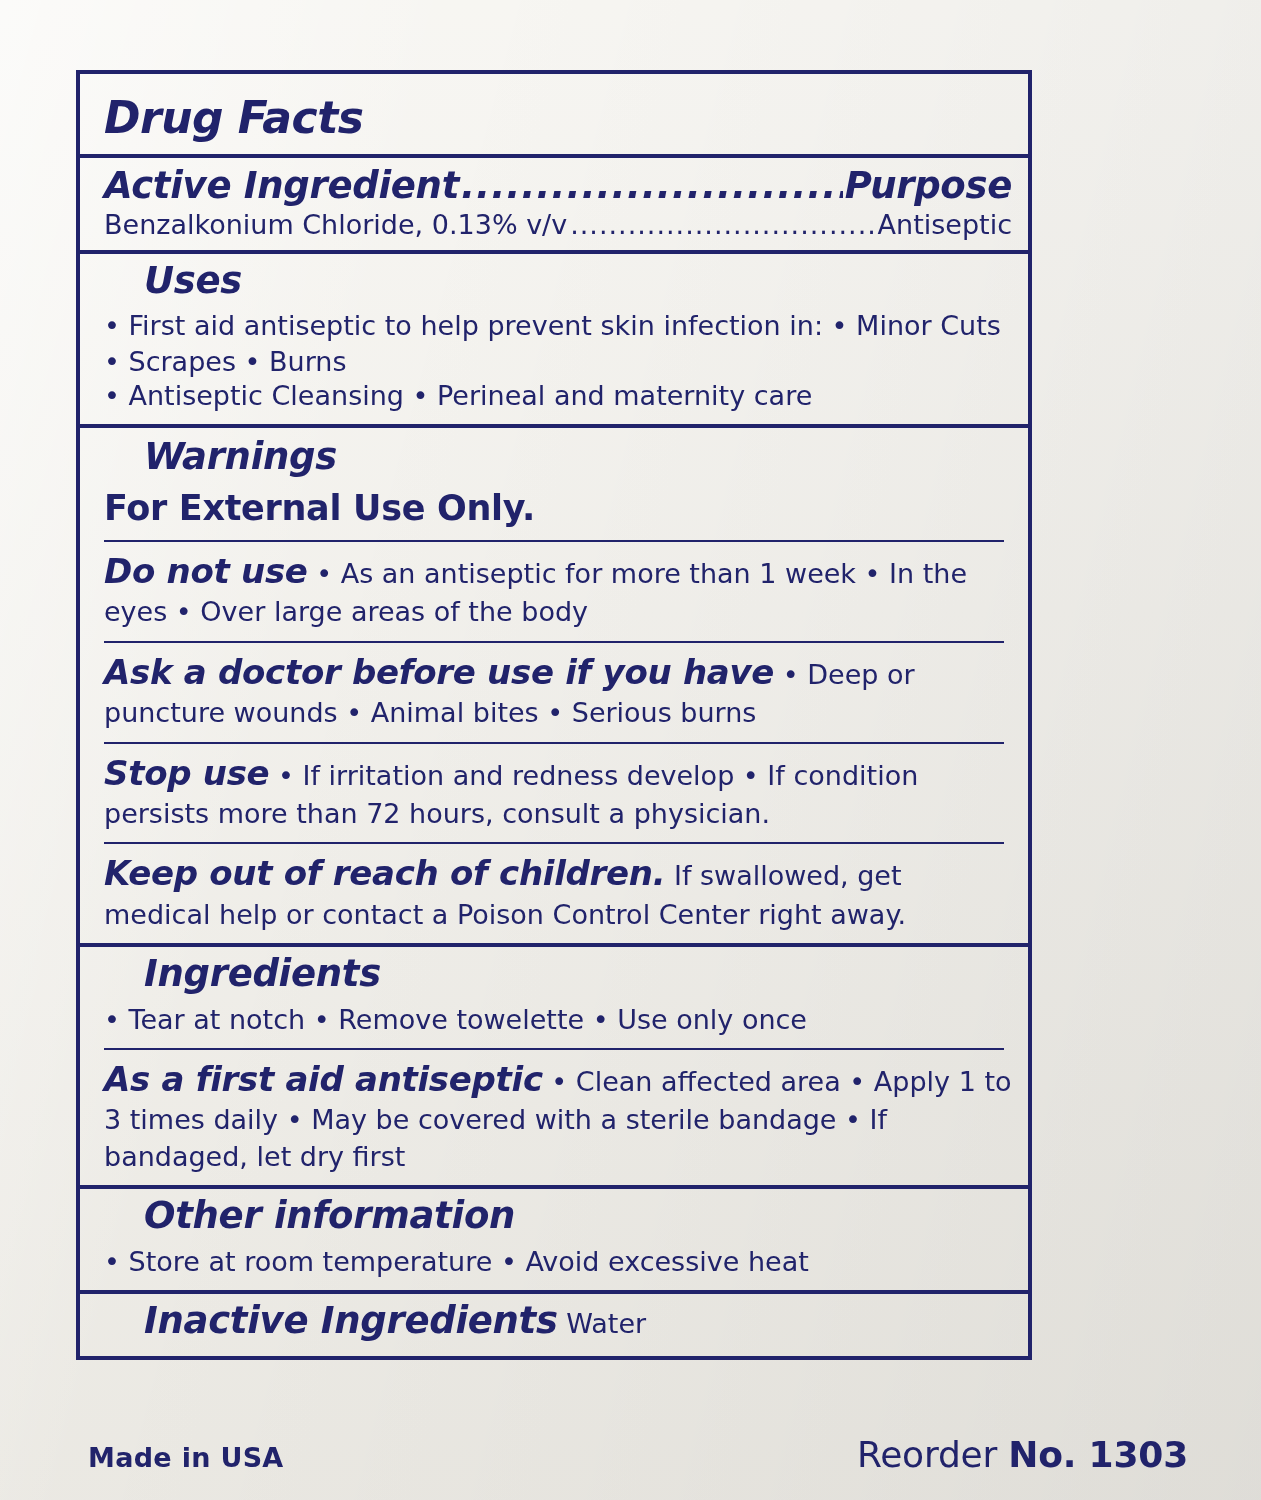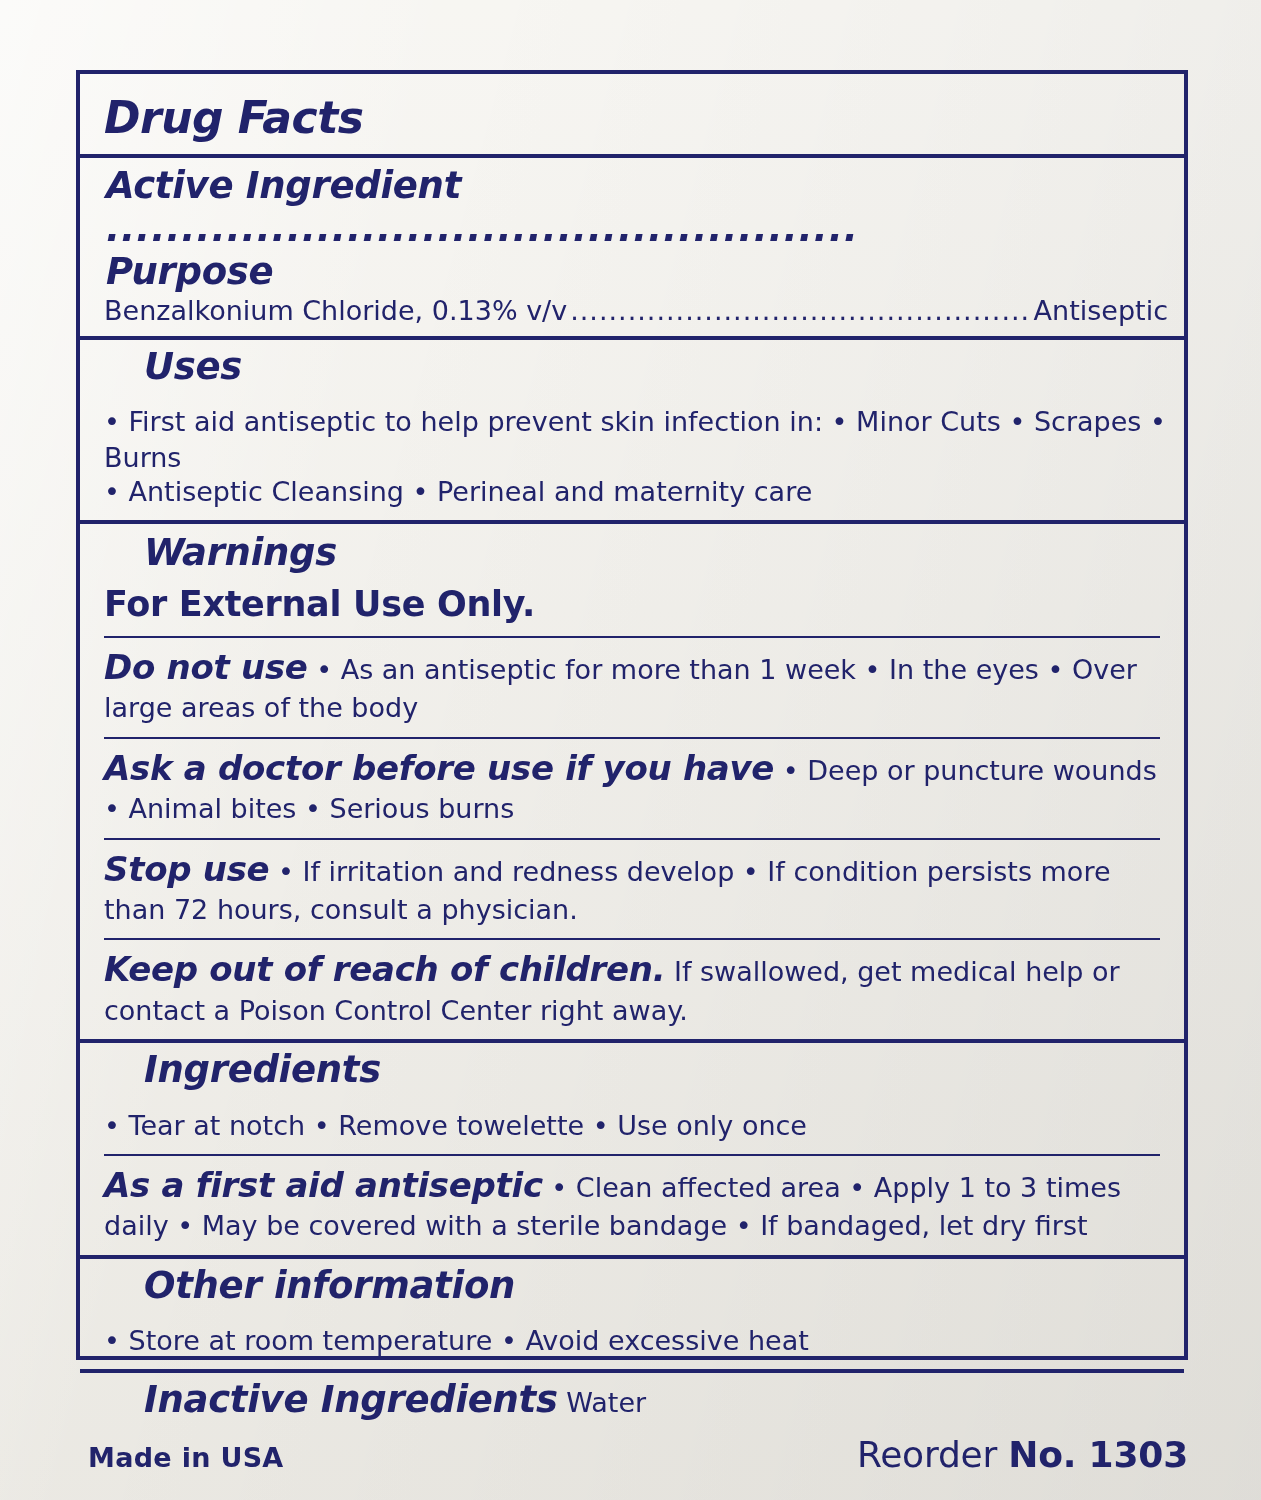--- a/index.html
+++ b/index.html
@@ -21,21 +21,21 @@
     inset: 0;
     background:
       linear-gradient(105deg, rgba(255,255,255,0.55) 0%, rgba(255,255,255,0.0) 28%, rgba(0,0,0,0.02) 60%, rgba(0,0,0,0.05) 100%),
       linear-gradient(180deg, rgba(255,255,255,0.4) 0%, rgba(0,0,0,0.03) 100%);
     pointer-events: none;
   }
   .label-wrap {
     position: absolute;
     left: 76px;
     top: 70px;
-    width: 1112px;
+    width: 956px;
     height: 1290px;
     border: 4px solid #21236b;
     box-sizing: border-box;
     padding: 0;
   }
   .title {
     font-size: 44px;
     font-style: italic;
     font-weight: bold;
     letter-spacing: -0.5px;
@@ -62,21 +62,20 @@
   }
   .hdr-row {
     display: flex;
     justify-content: space-between;
     align-items: baseline;
     font-size: 37px;
     font-style: italic;
     font-weight: bold;
     letter-spacing: -0.3px;
     white-space: nowrap;
-    flex-direction: column;
   }
   .dots-big {
     flex: 1;
     overflow: hidden;
     font-size: 37px;
     font-weight: bold;
     letter-spacing: 1px;
     margin: 0 2px;
     white-space: nowrap;
   }
@@ -93,21 +92,21 @@
     flex: 1;
     overflow: hidden;
     font-size: 27px;
     letter-spacing: 1px;
     margin: 0 3px;
     white-space: nowrap;
   }
   .body {
     font-size: 27px;
     line-height: 1.33;
-    margin-top: 17px;
+    margin-top: 7px;
   }
   .inline-hdr {
     font-size: 34px;
     font-style: italic;
     font-weight: bold;
     letter-spacing: -0.3px;
   }
   .mixed {
     font-size: 27px;
     line-height: 1.36;

